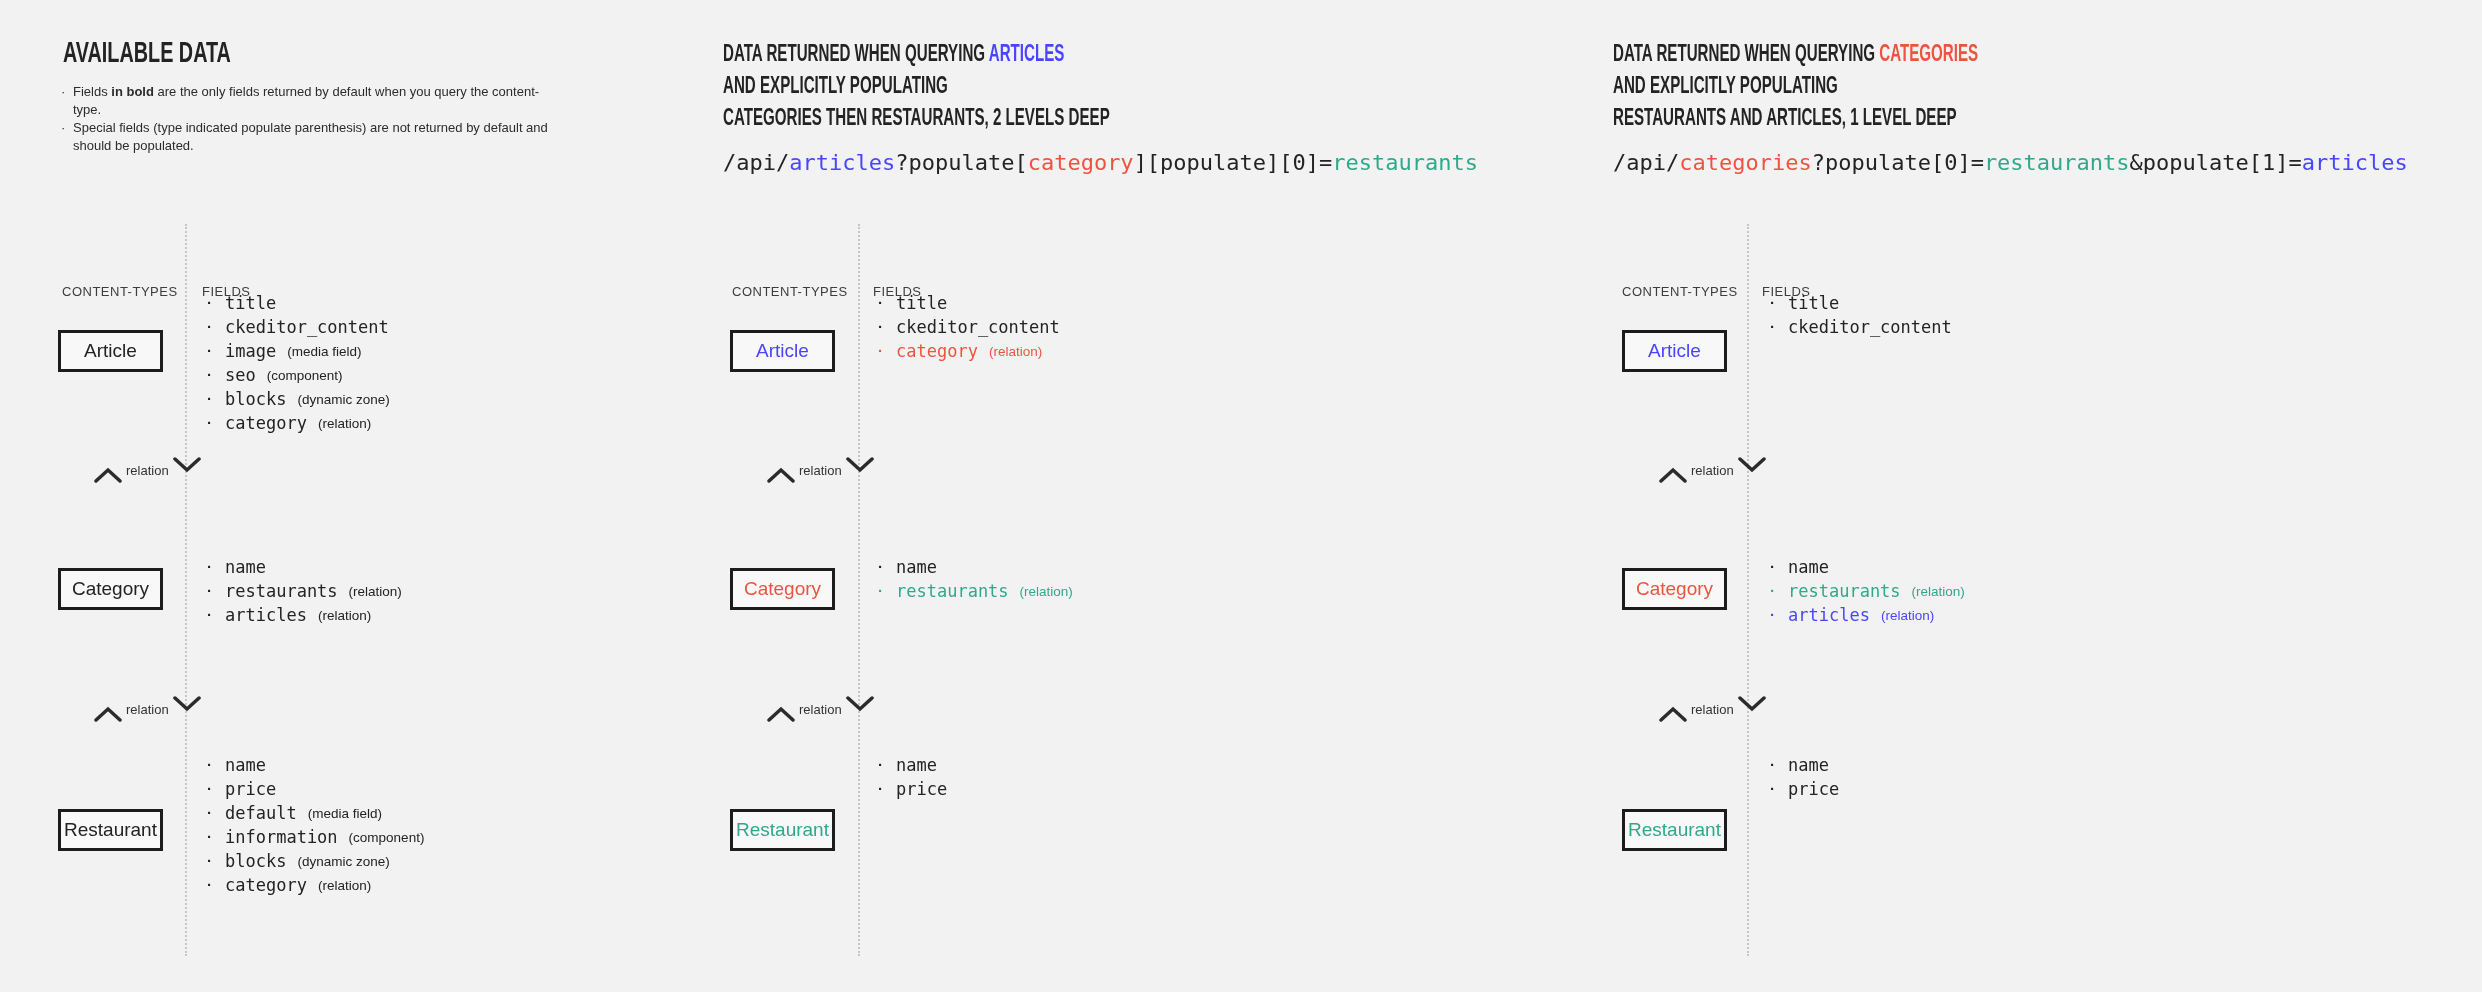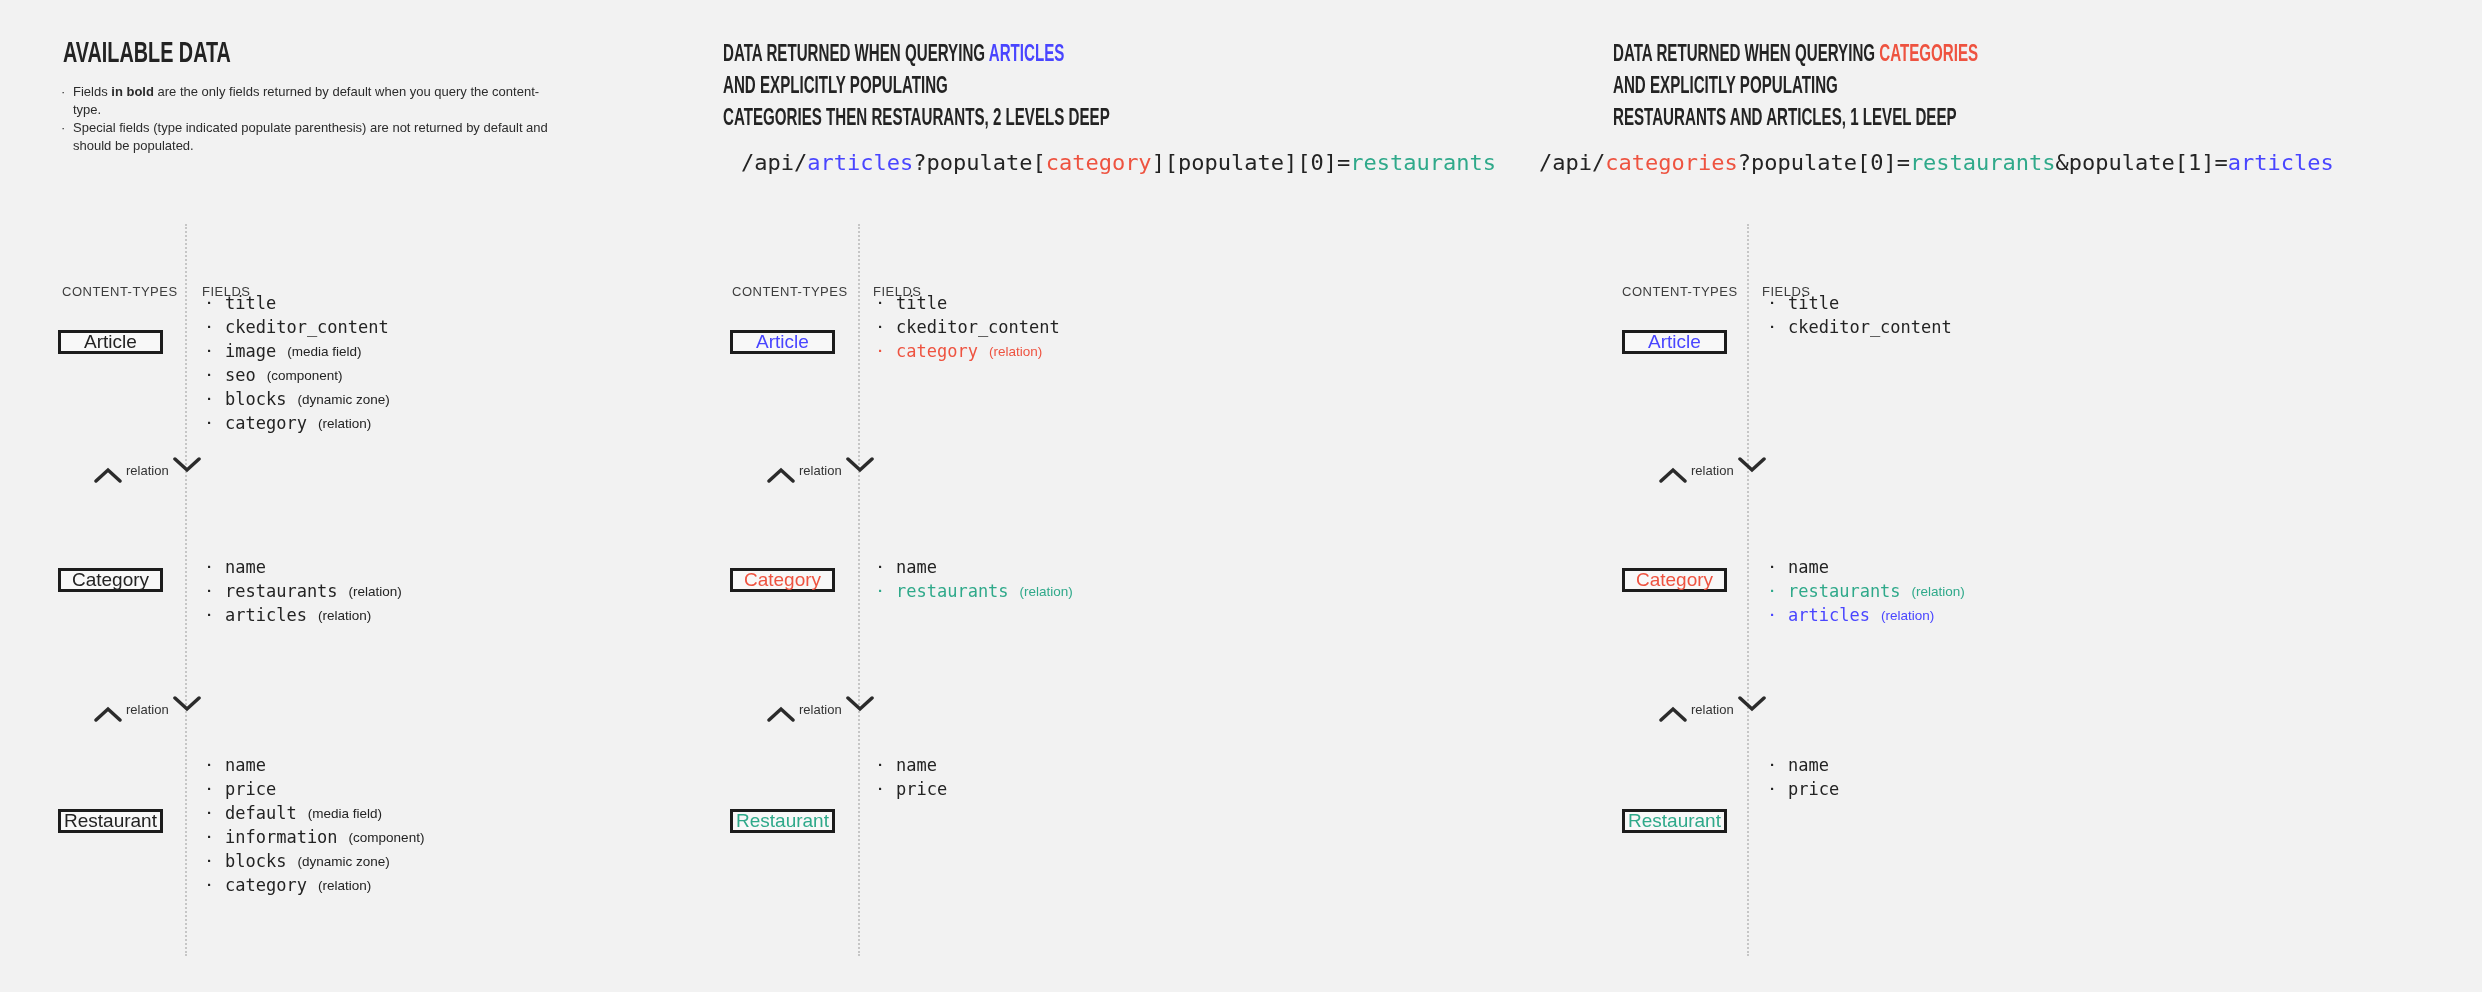--- a/index.html
+++ b/index.html
@@ -31,21 +31,21 @@
   
   .notes{width:500px; font-size:13px; line-height:18px; color:#2c2c2c;}
   .nrow{display:flex; align-items:flex-start;}
   .ndot{width:12px; flex:0 0 12px; text-align:left; font-size:13px;}
   
   .col-head{font-size:13px; letter-spacing:0.5px; color:var(--muted); white-space:nowrap;margin-top:48px;}
   
   .divider{width:0; border-left:2px dotted var(--divider);}
   
   .ct-box{
-    width:105px; height:24px; border:3px solid #1c1c1c; background:#f8f8f8;
+    width:105px; height:42px; border:3px solid #1c1c1c; background:#f8f8f8;
     display:flex; align-items:center; justify-content:center;
     font-size:19px; white-space:nowrap;
   }
   
   .arrow{width:36px; display:flex; align-items:center;}
   .chev{display:block; flex:0 0 auto;}
   .chev polyline{fill:none; stroke:var(--line); stroke-width:3.5; stroke-linecap:round; stroke-linejoin:miter;}
   .chev.up{margin-bottom:-10px;}
   .chev.down{margin-top:-10px;}
   .shaft{width:3px; background:var(--line); flex:1 1 auto;}
@@ -190,21 +190,21 @@
       <span class="fname c-ink">category</span>
       <span class="ftype c-ink">(relation)</span>
     </div>
 </div>
 
 <div class="abs t-med" style="left:723px;top:37px">
   <div><span>DATA RETURNED WHEN QUERYING </span><span class="c-blue">ARTICLES</span></div>
   <div>AND EXPLICITLY POPULATING</div>
   <div>CATEGORIES THEN RESTAURANTS, 2 LEVELS DEEP</div>
 </div>
-<div class="abs api" style="left:741px;top:150px"><span class="c-ink">/api/</span><span class="c-blue">articles</span><span class="c-ink">?populate[</span><span class="c-red">category</span><span class="c-ink">][populate][0]=</span><span class="c-teal">restaurants</span></div>
+<div class="abs api" style="left:723px;top:150px"><span class="c-ink">/api/</span><span class="c-blue">articles</span><span class="c-ink">?populate[</span><span class="c-red">category</span><span class="c-ink">][populate][0]=</span><span class="c-teal">restaurants</span></div>
 
 <div class="abs col-head" style="left:732px;top:236px">CONTENT-TYPES</div>
 <div class="abs col-head" style="left:873px;top:236px">FIELDS</div>
 <div class="abs divider" style="left:858px;top:224px;height:732px"></div>
 
 <div class="abs ct-box c-blue" style="left:730px;top:330px">
     <span>Article</span>
   </div>
 <div class="abs ct-box c-red" style="left:730px;top:568px">
     <span>Category</span>
@@ -273,21 +273,21 @@
       <span class="fdot c-ink">·</span>
       <span class="fname b c-ink">price</span>
     </div>
 </div>
 
 <div class="abs t-med" style="left:1613px;top:37px">
   <div><span>DATA RETURNED WHEN QUERYING </span><span class="c-red">CATEGORIES</span></div>
   <div>AND EXPLICITLY POPULATING</div>
   <div>RESTAURANTS AND ARTICLES, 1 LEVEL DEEP</div>
 </div>
-<div class="abs api" style="left:1539px;top:150px"><span class="c-ink">/api/</span><span class="c-red">categories</span><span class="c-ink">?populate[0]=</span><span class="c-teal">restaurants</span><span class="c-ink">&amp;populate[1]=</span><span class="c-blue">articles</span></div>
+<div class="abs api" style="left:1613px;top:150px"><span class="c-ink">/api/</span><span class="c-red">categories</span><span class="c-ink">?populate[0]=</span><span class="c-teal">restaurants</span><span class="c-ink">&amp;populate[1]=</span><span class="c-blue">articles</span></div>
 
 <div class="abs col-head" style="left:1622px;top:236px">CONTENT-TYPES</div>
 <div class="abs col-head" style="left:1762px;top:236px">FIELDS</div>
 <div class="abs divider" style="left:1747px;top:224px;height:732px"></div>
 
 <div class="abs ct-box c-blue" style="left:1622px;top:330px">
     <span>Article</span>
   </div>
 <div class="abs ct-box c-red" style="left:1622px;top:568px">
     <span>Category</span>

